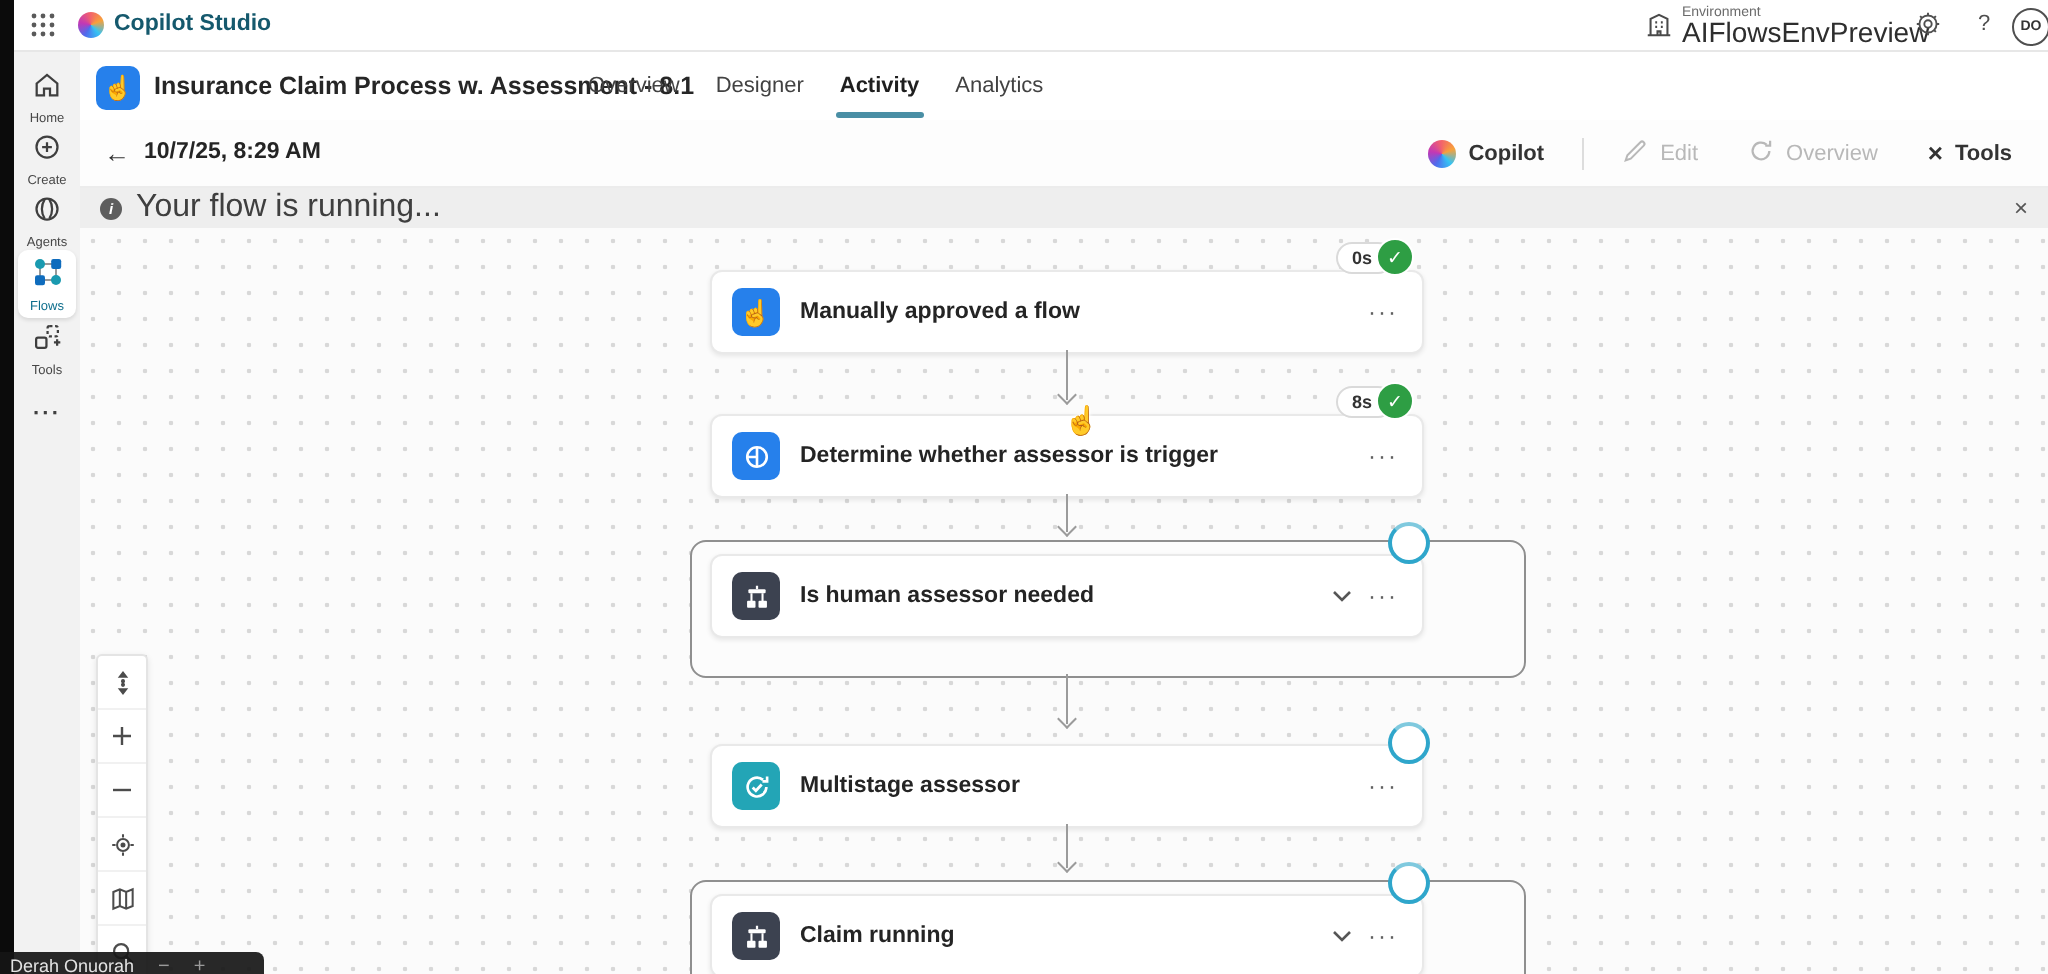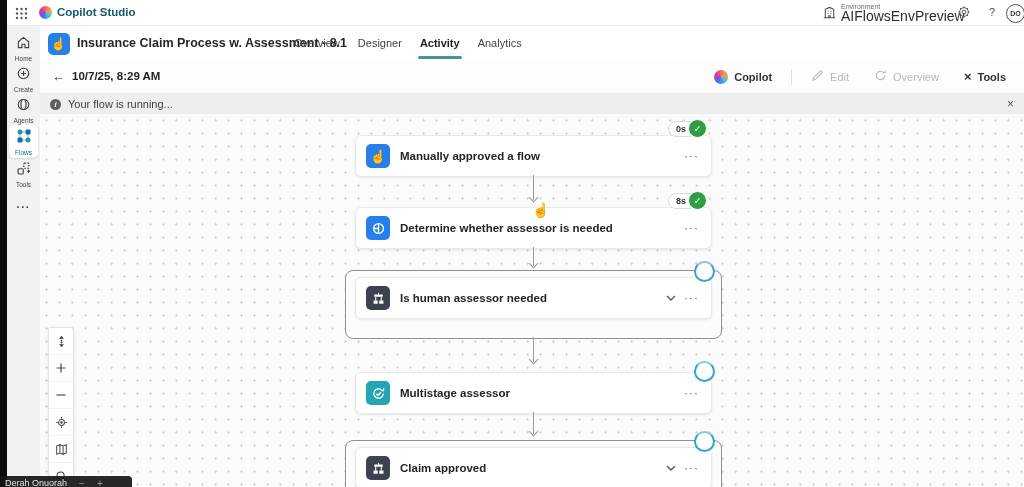--- a/index.html
+++ b/index.html
@@ -47,32 +47,32 @@
   .run-ts{left:32px;top:0;line-height:33px;font-size:11.5px;font-weight:bold;color:#242424;}
   .tb-right{right:12px;top:0;height:33px;display:flex;align-items:center;gap:13px;}
   .tb-btn{display:flex;align-items:center;gap:6px;font-size:11px;font-weight:bold;color:#333;cursor:pointer;padding:0 6px;}
   .tb-btn.disabled{color:#b8b8b8;font-weight:normal;cursor:default;}
   .tb-sep{width:1px;height:16px;background:#ddd;}
   .xglyph{font-size:13px;line-height:13px;}
 
   
   .info-dot{left:10px;top:5px;width:11px;height:11px;border-radius:50%;background:#5e5e5e;color:#fff;
             font-size:7.5px;font-weight:bold;display:flex;align-items:center;justify-content:center;font-style:italic;}
-  .banner-msg{left:28px;top:0;line-height:20px;font-size:11px;color:#3f3f3f;}
+  .banner-msg{left:28px;top:0;line-height:20px;font-size:16px;color:#3f3f3f;}
   .banner-close{right:10px;top:0;line-height:20px;font-size:12px;color:#555;cursor:pointer;}
 
   
   .node-card{position:absolute;width:355px;height:40px;background:#fff;border:1px solid #e9e9e9;border-radius:6px;
              box-shadow:0 1px 2.5px rgba(0,0,0,.09);display:flex;align-items:center;cursor:pointer;}
   .node-icon{width:24px;height:24px;border-radius:5px;margin:0 10px 0 10px;flex:0 0 auto;
              display:flex;align-items:center;justify-content:center;color:#fff;font-size:13px;}
   .node-title{font-size:11.5px;font-weight:bold;color:#242424;flex:1 1 auto;}
   .node-menu{font-size:12px;letter-spacing:1px;color:#616161;padding:0 12px 0 6px;cursor:pointer;}
   .node-chev{padding:0 2px;cursor:pointer;display:flex;align-items:center;}
-  .scope{position:absolute;width:375px;border:1.2px solid #8f8f8f;border-radius:8px;background:#fcfcfc;}
+  .scope{position:absolute;width:375px;border:1.2px solid #8f8f8f;border-radius:8px;background:#fcfcfc;padding-left:41px;}
   .scope .node-card{left:9px;top:6px;}
   .cases{position:absolute;left:0;width:100%;text-align:center;font-size:10px;color:#8c8c8c;}
   .badge{position:absolute;display:flex;align-items:center;z-index:3;}
   .badge .dur{background:#fff;border:1px solid #dadada;border-radius:9px;padding:1px 10px 1px 7px;
               font-size:9px;font-weight:bold;color:#333;line-height:12px;margin-right:-9px;}
   .badge .chk{width:17px;height:17px;border-radius:50%;background:#2e9e44;color:#fff;font-size:9.5px;
               display:flex;align-items:center;justify-content:center;border:1.5px solid #fff;z-index:2;}
   .spinner{position:absolute;width:17px;height:17px;border-radius:50%;background:#fff;z-index:3;
            border:2.6px solid #2fa6cb;border-top-color:#7fc9de;}
   .vline{position:absolute;width:1px;background:#9b9b9b;}
@@ -253,21 +253,21 @@
       <span class="dur">8s</span>
       <span class="chk">✓</span>
     </div>
     <div class="node-card" style="left:315px;top:93px;">
       <div class="node-icon" style="background:#2680eb;">
         <svg width="15" height="15" viewBox="0 0 16 16" fill="none" stroke="#fff" stroke-width="1.4">
             <circle cx="8" cy="8" r="5.2"></circle>
             <path d="M8 2.8 V13.2 M2.8 8 H8"></path>
           </svg>
       </div>
-      <div class="node-title">Determine whether assessor is needed</div>
+      <div class="node-title">Determine whether assessor is trigger</div>
       <div class="node-menu">···</div>
     </div>
     <div class="cursor-glyph" style="left:492px;top:88px;">☝</div>
 
     <div class="vline" style="left:493px;top:133px;height:19px;"></div>
     <div class="vhead" style="left:490px;top:146px;"></div>
 
     <div class="scope" style="left:305px;top:156px;height:67px;">
       <div class="node-card">
         <div class="node-icon" style="background:#3c4250;">
@@ -315,21 +315,21 @@
         <div class="node-icon" style="background:#3c4250;">
           <svg width="15" height="15" viewBox="0 0 16 16" fill="#fff">
               <rect x="3.4" y="3.8" width="9.2" height="2.2" rx="0.6"></rect>
               <rect x="7.4" y="2" width="1.2" height="1.8"></rect>
               <rect x="4.5" y="6" width="1.1" height="4.2"></rect>
               <rect x="10.4" y="6" width="1.1" height="4.2"></rect>
               <rect x="2.7" y="10" width="4.5" height="3.7" rx="0.5"></rect>
               <rect x="8.8" y="10" width="4.5" height="3.7" rx="0.5"></rect>
             </svg>
         </div>
-        <div class="node-title">Claim approved</div>
+        <div class="node-title">Claim running</div>
         <div class="node-chev">
           <svg width="10" height="6" viewBox="0 0 10 6" fill="none" stroke="#565656" stroke-width="1.3">
               <path d="M1 1 L5 5 L9 1"></path>
             </svg>
         </div>
         <div class="node-menu">···</div>
       </div>
 
     </div>
     <div class="spinner" style="left:654px;top:317px;"></div>

